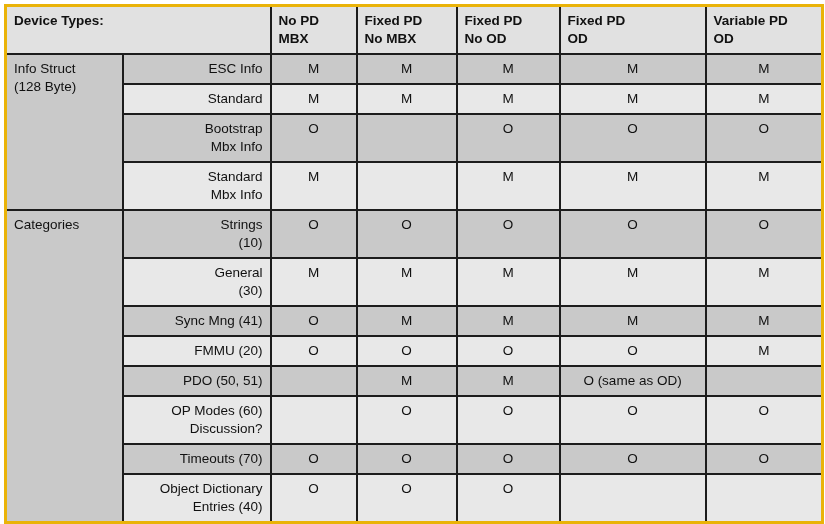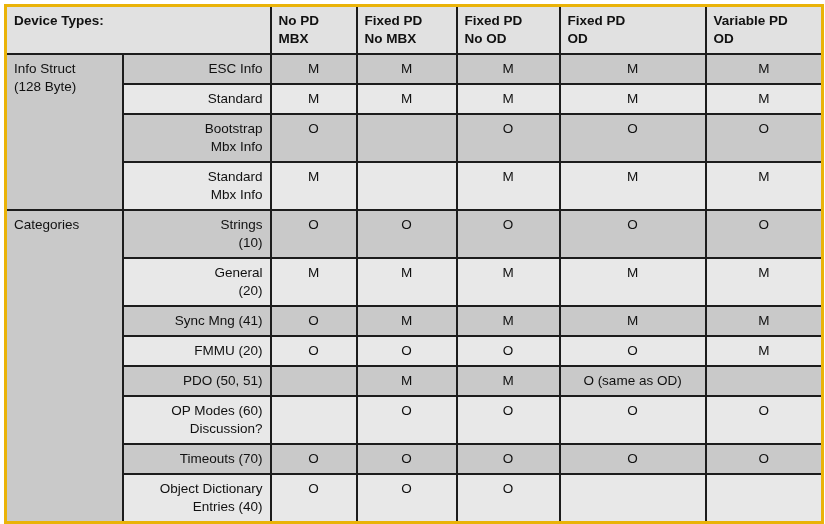--- a/index.html
+++ b/index.html
@@ -95,21 +95,21 @@
 (10)</td>
     <td class="data-cell">O</td>
     <td class="data-cell">O</td>
     <td class="data-cell">O</td>
     <td class="data-cell">O</td>
     <td class="data-cell">O</td>
   </tr>
 
   <tr class="light h2">
     <td class="label-cell">General
-(20)</td>
+(30)</td>
     <td class="data-cell">M</td>
     <td class="data-cell">M</td>
     <td class="data-cell">M</td>
     <td class="data-cell">M</td>
     <td class="data-cell">M</td>
   </tr>
 
   <tr class="dark h1">
     <td class="label-cell">Sync Mng (41)</td>
     <td class="data-cell">O</td>

